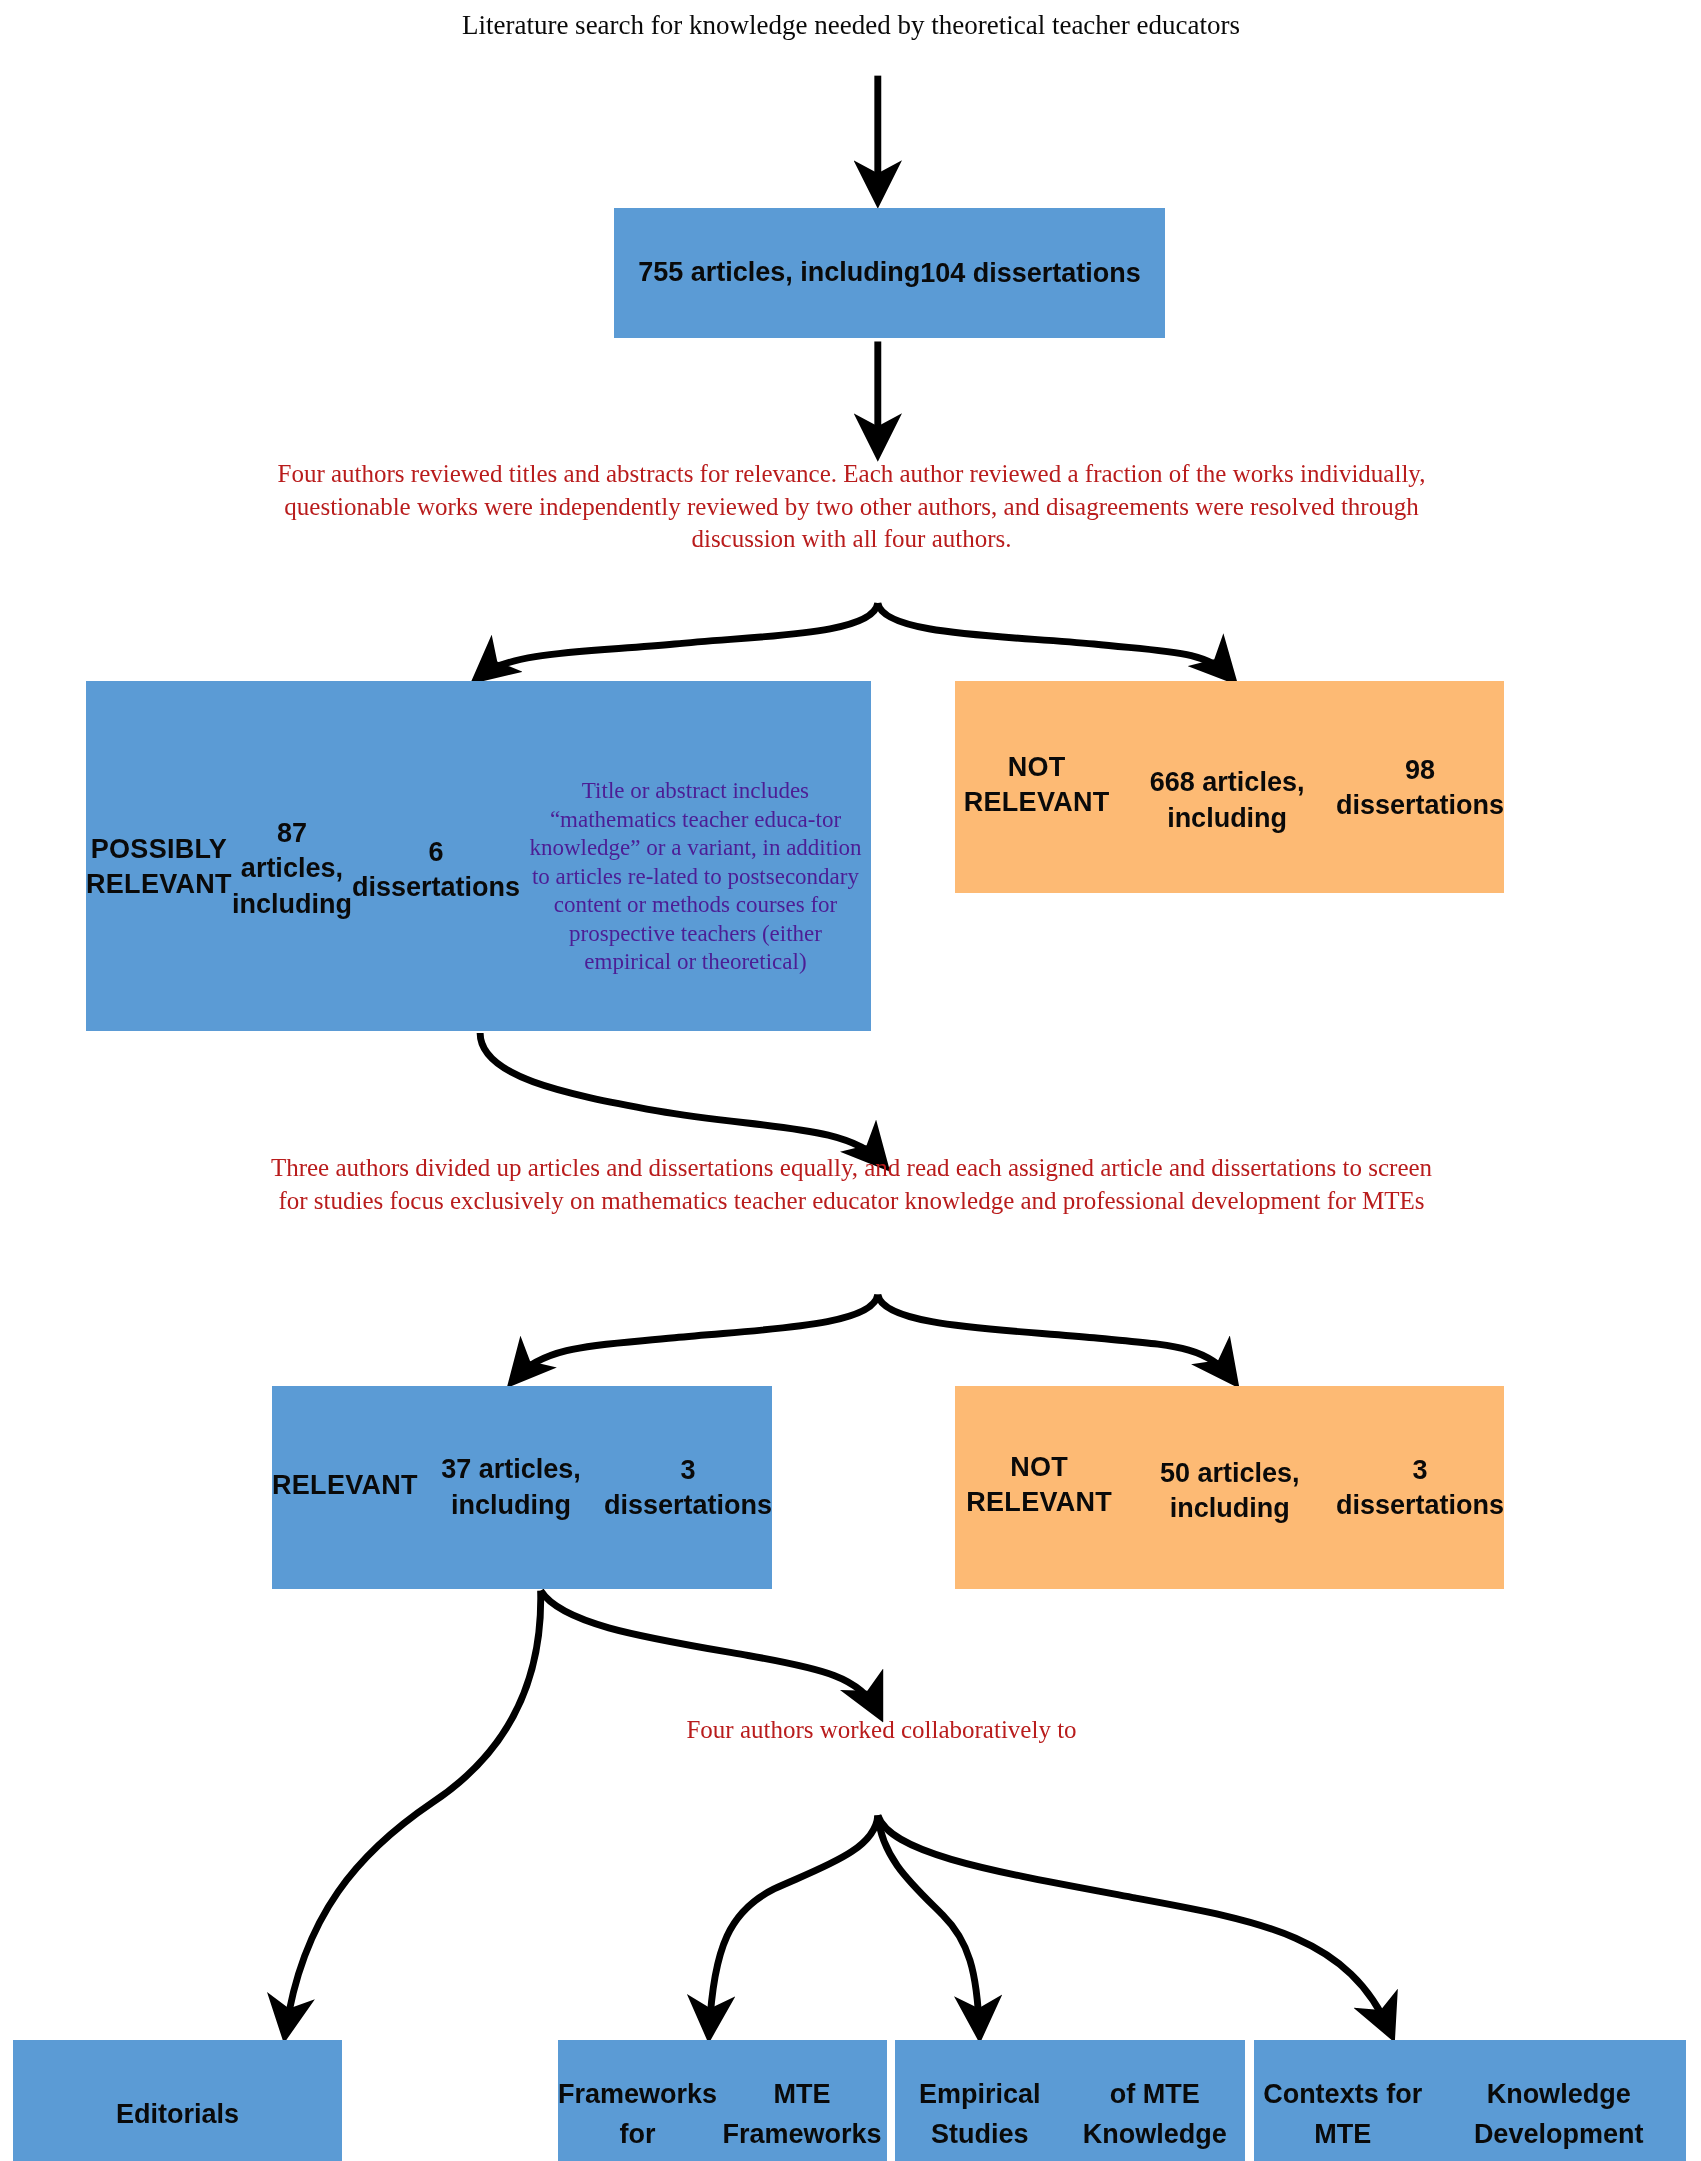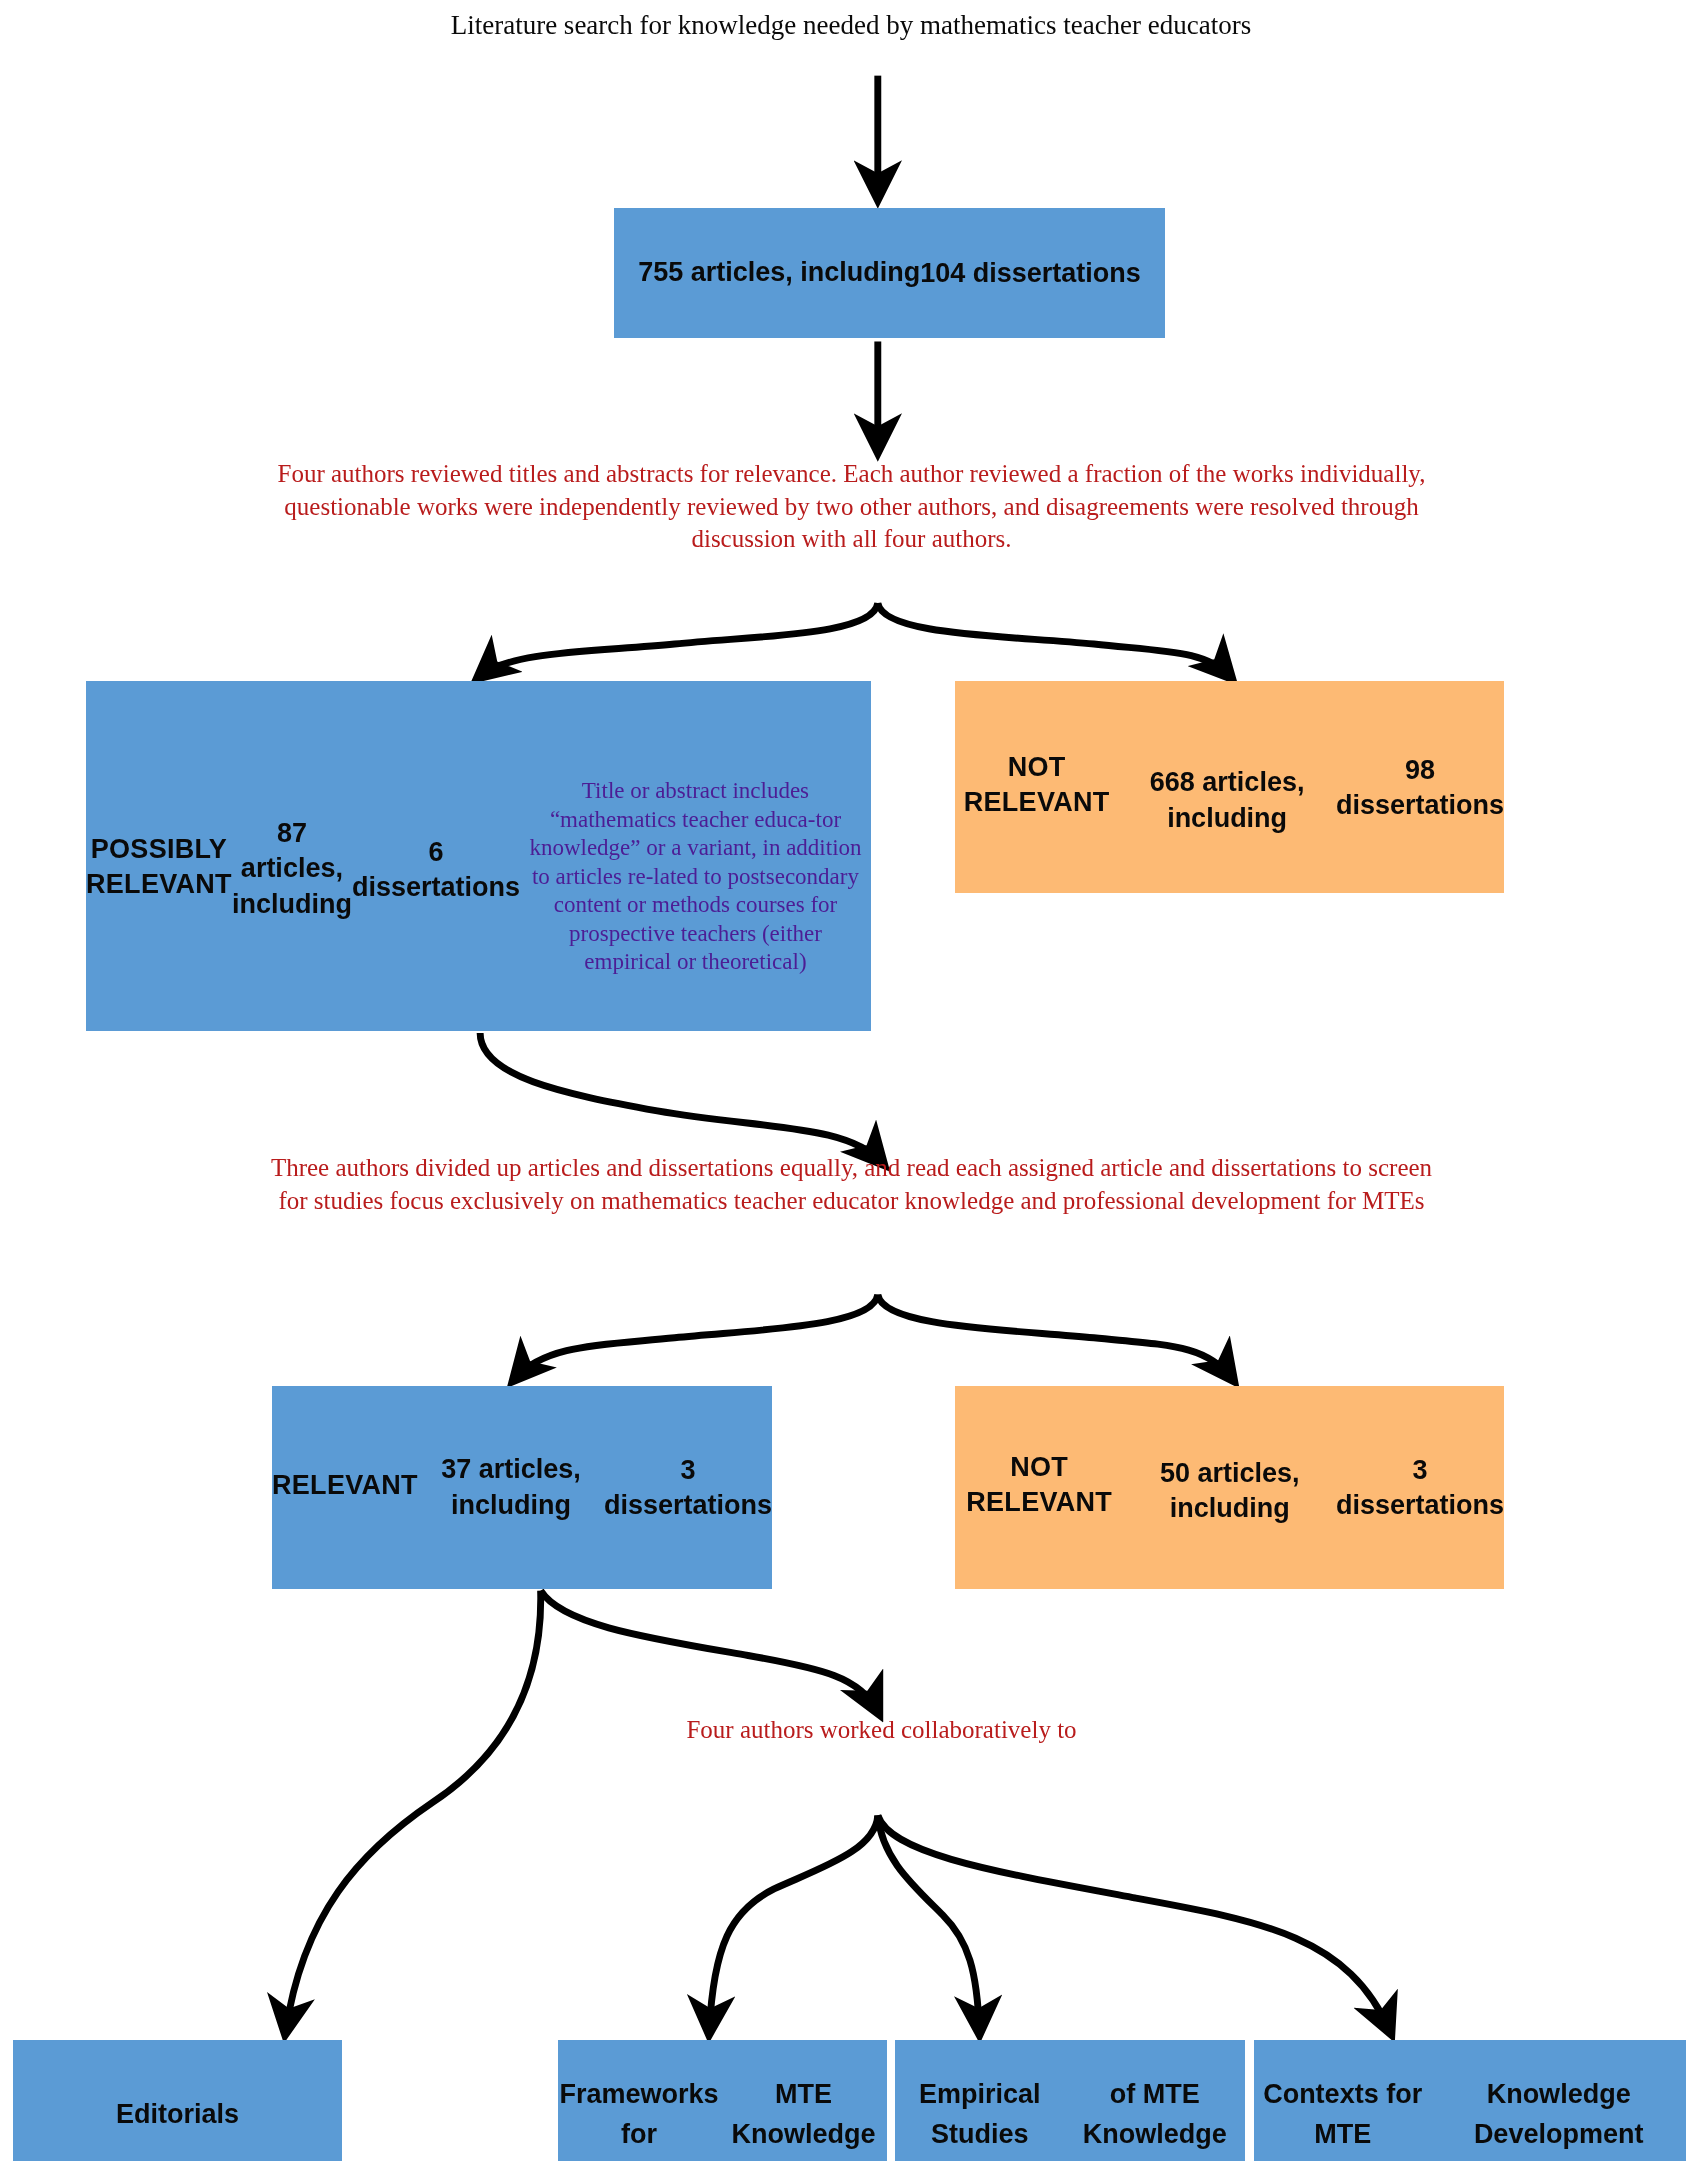--- a/index.html
+++ b/index.html
@@ -112,21 +112,21 @@
 
     <path d="M 1250 3680 C 1300 3760 1500 3790 1730 3830 C 1900 3860 1990 3880 2030 3960" stroke="#000" stroke-width="16" fill="none" marker-end="url(#ah)"></path>
 
     <path d="M 2030 4200 C 2025 4280 1900 4320 1790 4370 C 1690 4420 1650 4500 1640 4700" stroke="#000" stroke-width="16" fill="none" marker-end="url(#ah)"></path>
 
     <path d="M 2030 4200 C 2040 4300 2110 4360 2180 4430 C 2240 4490 2260 4560 2265 4700" stroke="#000" stroke-width="16" fill="none" marker-end="url(#ah)"></path>
 
     <path d="M 2030 4200 C 2060 4290 2300 4330 2620 4390 C 2920 4445 3120 4480 3215 4700" stroke="#000" stroke-width="16" fill="none" marker-end="url(#ah)"></path>
   </svg>
 
-  <div class="title" style="left:0; top:9.5px; width:1702px;">Literature search for knowledge needed by mathematics teacher educators</div>
+  <div class="title" style="left:0; top:9.5px; width:1702px;">Literature search for knowledge needed by theoretical teacher educators</div>
 
   <div class="node blue" style="left:614px; top:208px; width:551px; height:130px;">
     <div class="ln">755 articles, including</div>
     <div class="ln tight">104 dissertations</div>
   </div>
 
   <div class="para" style="left:268px; top:458px; width:1167px;">Four authors reviewed titles and abstracts for relevance. Each author reviewed a fraction of the works individually, questionable works were independently reviewed by two other authors, and disagreements were resolved through discussion with all four authors.</div>
 
   <div class="node blue" style="left:86px; top:681px; width:785px; height:350px; justify-content:flex-start; padding-top:26px;">
     <div class="hdr">POSSIBLY RELEVANT</div>
@@ -159,21 +159,21 @@
     <div>Four authors worked collaboratively to</div>
   </div>
 
   <div class="node blue" style="left:13px; top:2040px; width:329px; height:149px;">
     <div class="ln leaf">Editorials</div>
     <div class="ln leaf"></div>
   </div>
 
   <div class="node blue" style="left:558px; top:2040px; width:329px; height:149px;">
     <div class="ln leaf">Frameworks for</div>
-    <div class="ln leaf">MTE Knowledge</div>
+    <div class="ln leaf">MTE Frameworks</div>
   </div>
 
   <div class="node blue" style="left:895px; top:2040px; width:350px; height:149px;">
     <div class="ln leaf">Empirical Studies</div>
     <div class="ln leaf">of MTE Knowledge</div>
   </div>
 
   <div class="node blue" style="left:1254px; top:2040px; width:432px; height:149px;">
     <div class="ln leaf">Contexts for MTE</div>
     <div class="ln leaf">Knowledge Development</div>

